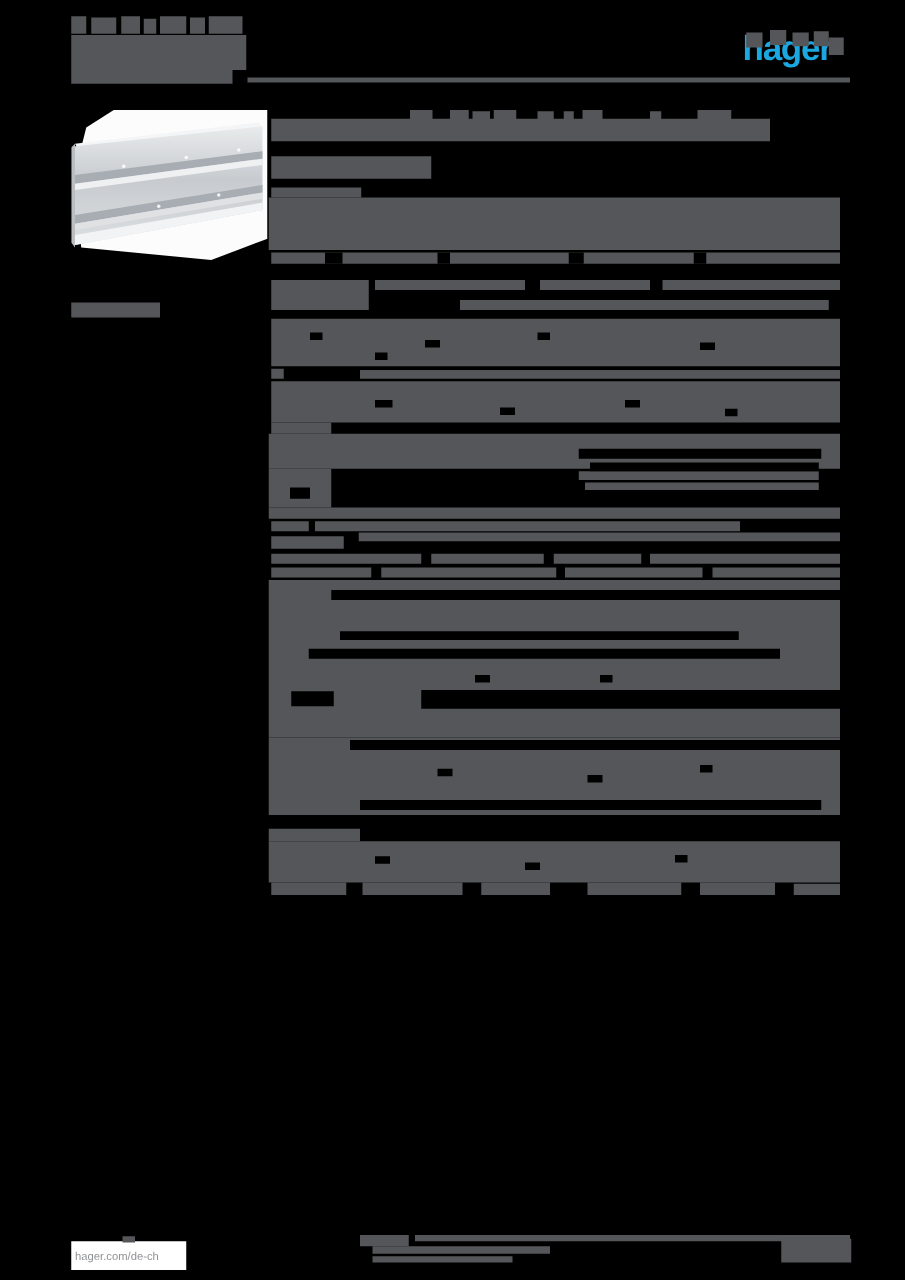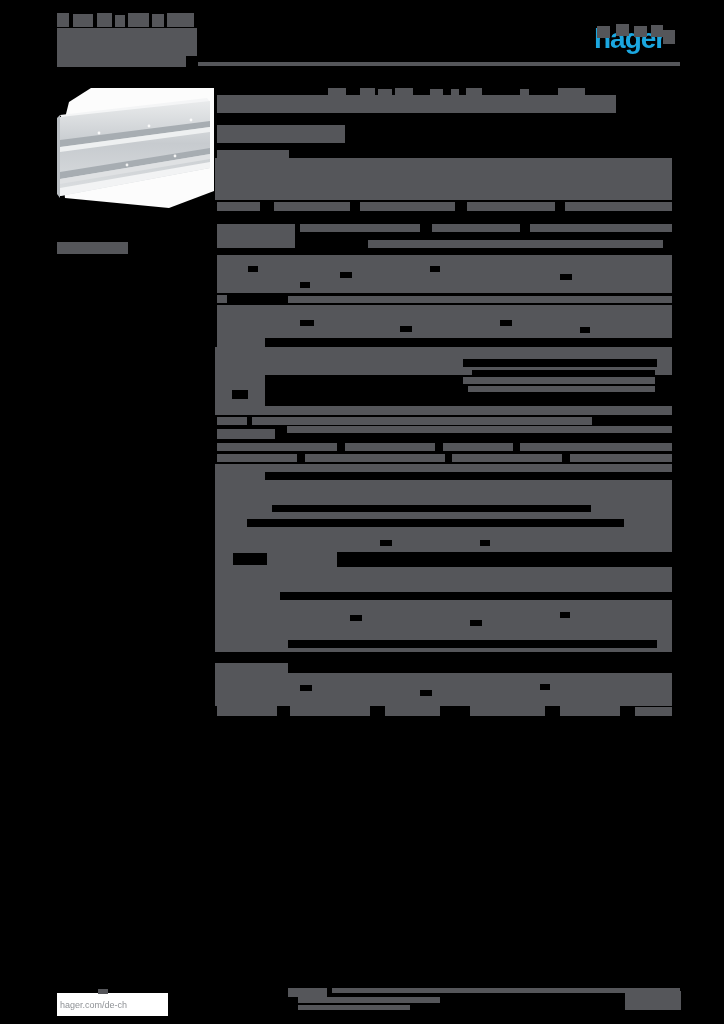--- a/index.html
+++ b/index.html
@@ -2,21 +2,21 @@
 <html><head>
 <meta charset="utf-8">
 <style>
   html,body{margin:0;padding:0;background:#000;}
   #page{position:relative;width:724px;height:1024px;background:#000;overflow:hidden;
         font-family:"Liberation Sans", sans-serif;}
   .bar{position:absolute;}
   #logo{position:absolute;left:594px;top:22px;width:90px;height:36px;
         font-weight:bold;font-size:28px;letter-spacing:-1px;line-height:34px;}
   #photo{position:absolute;left:57px;top:88px;width:157px;height:122px;}
-  #footer-link-box{position:absolute;left:57px;top:993px;width:111px;height:23px;
+  #footer-link-box{position:absolute;left:57px;top:993px;width:92px;height:23px;
         background:#ffffff;display:flex;align-items:center;}
   #footer-link-box span{font-size:9px;color:#8f9296;padding-left:3px;white-space:nowrap;}
 </style>
 </head>
 <body>
 
 <div id="page" style="background: rgb(0, 0, 0);">
 
   <div id="logo" style="color: rgb(27, 167, 224);">
     <span>hager</span>

